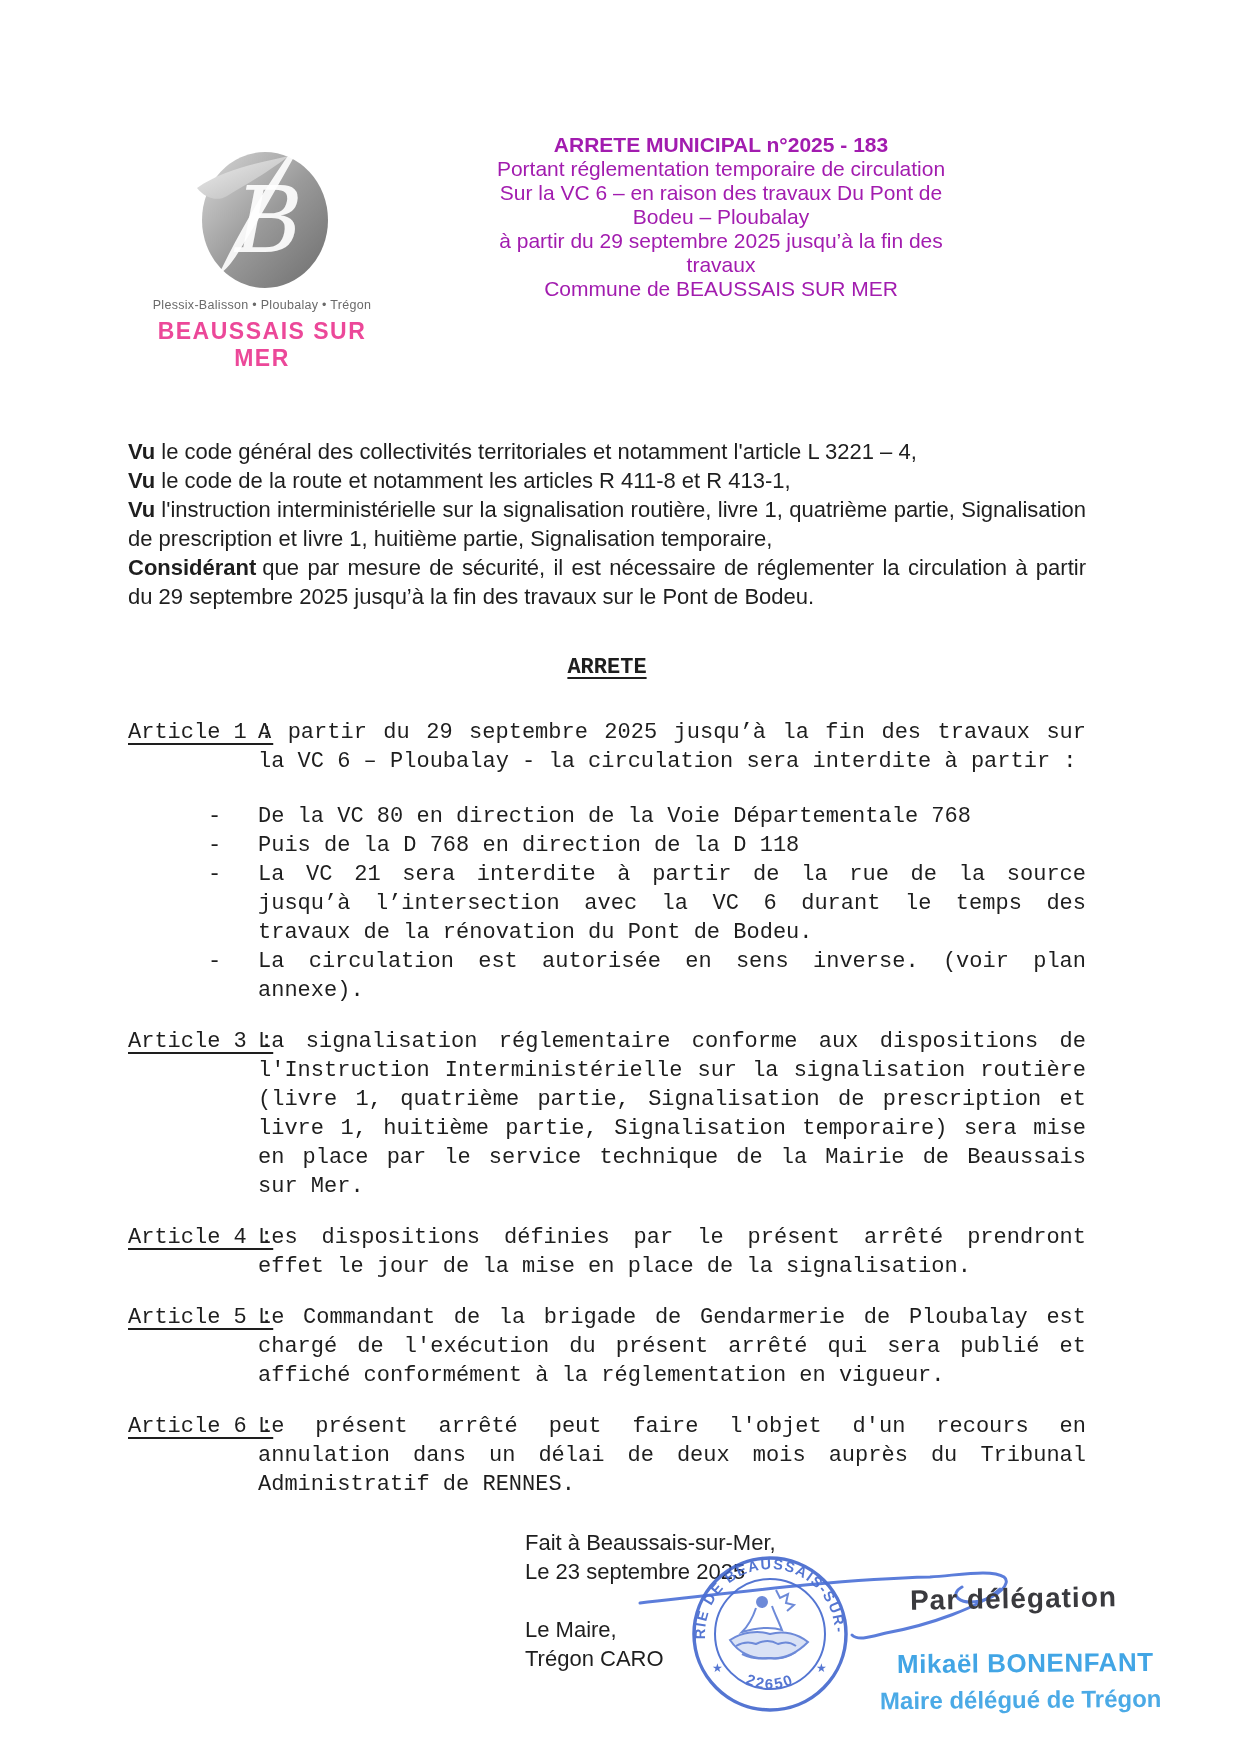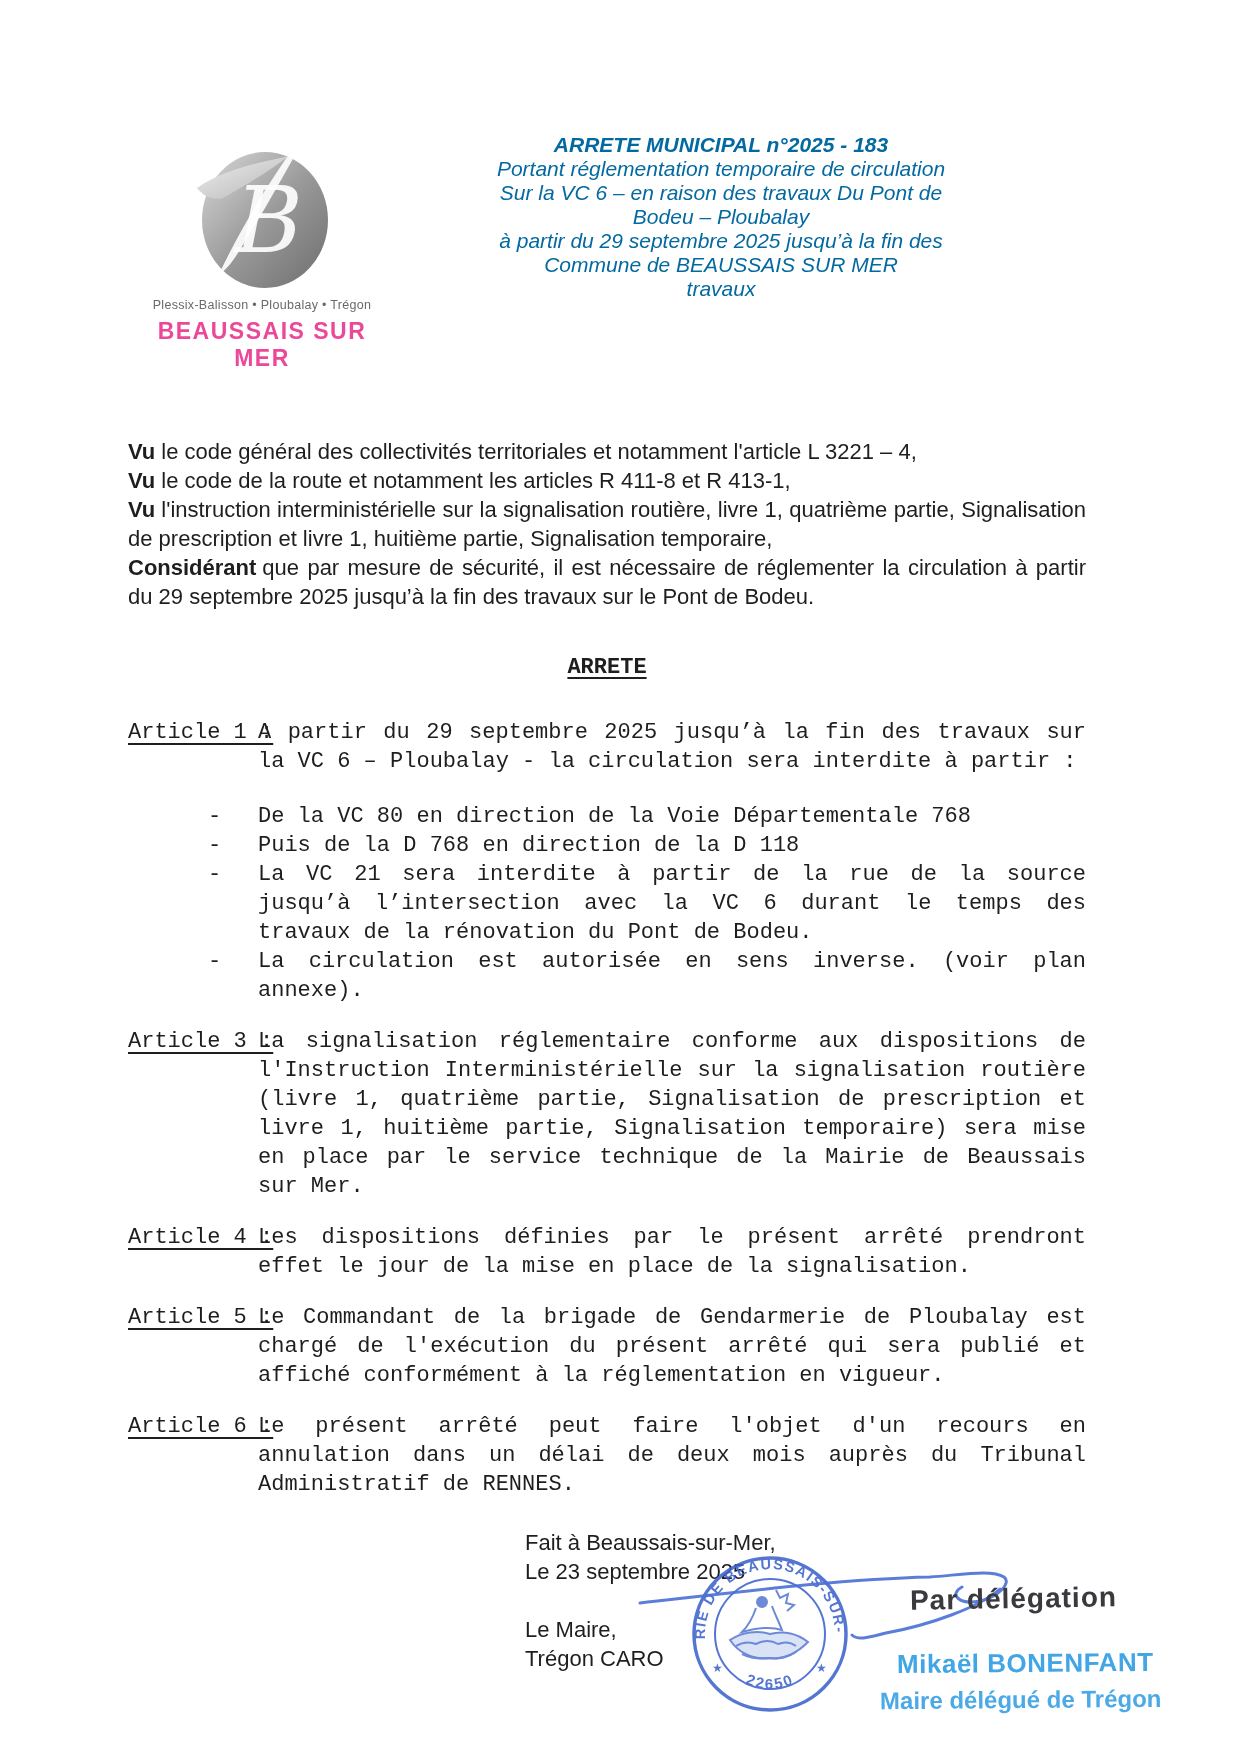--- a/index.html
+++ b/index.html
@@ -11,21 +11,21 @@
     color:#1e1e1e;
     overflow:hidden;
   }
   
   .logo-block{position:absolute;left:138px;top:140px;width:248px;text-align:center;}
   .logo-mark{display:block;margin:0 auto 6px auto;}
   .logo-communes{font-size:12.5px;color:#6a6a6a;letter-spacing:.3px;margin-bottom:6px;}
   .logo-name{font-size:23px;color:#ec4899;font-weight:bold;letter-spacing:1.5px;}
   
   .header-block{position:absolute;left:428px;top:133px;width:586px;text-align:center;
-    font-size:21px;line-height:24px;color:#0369a1;font-style:italic;}
+    font-size:21px;line-height:24px;color:#a21caf;}
   .header-block .h-line1{font-weight:bold;}
   
   .body-block{position:absolute;left:128px;top:437px;width:958px;font-size:22px;line-height:29px;}
   .salutation{margin:0 0 20px 0;}
   p.pre{margin:0;text-align:justify;}
   .lead{font-weight:bold;margin-right:6px;}
   .section-title{text-align:center;font-weight:bold;font-size:22px;
     margin:40px 0 36px 0;}
   .section-title span{text-decoration:underline;text-underline-offset:4px;font-family:Liberation Mono, monospace;}
   .article{display:grid;grid-template-columns:130px 1fr;margin:0 0 22px 0;font-family:Liberation Mono, monospace;}
@@ -74,22 +74,22 @@
     <div class="logo-communes">Plessix-Balisson • Ploubalay • Trégon</div>
     <div class="logo-name">BEAUSSAIS SUR MER</div>
   </div>
 
   <div class="header-block">
     <div class="h-line1">ARRETE MUNICIPAL n°2025 - 183</div>
     <div>Portant réglementation temporaire de circulation</div>
     <div>Sur la VC 6 – en raison des travaux Du Pont de</div>
     <div>Bodeu – Ploubalay</div>
     <div>à partir du 29 septembre 2025 jusqu’à la fin des</div>
+    <div>travaux</div>
     <div>Commune de BEAUSSAIS SUR MER</div>
-    <div>travaux</div>
   </div>
 
   <div class="body-block">
 
 
     <p class="pre"><span class="lead">Vu</span><span>le code général des collectivités territoriales et notamment l'article L 3221 – 4,</span></p>
     <p class="pre"><span class="lead">Vu</span><span>le code de la route et notamment les articles R 411-8 et R 413-1,</span></p>
     <p class="pre"><span class="lead">Vu</span><span>l'instruction interministérielle sur la signalisation routière, livre 1, quatrième partie, Signalisation de prescription et livre 1, huitième partie, Signalisation temporaire,</span></p>
     <p class="pre"><span class="lead">Considérant</span><span>que par mesure de sécurité, il est nécessaire de réglementer la circulation à partir du 29 septembre 2025 jusqu’à la fin des travaux sur le Pont de Bodeu.</span></p>
 

